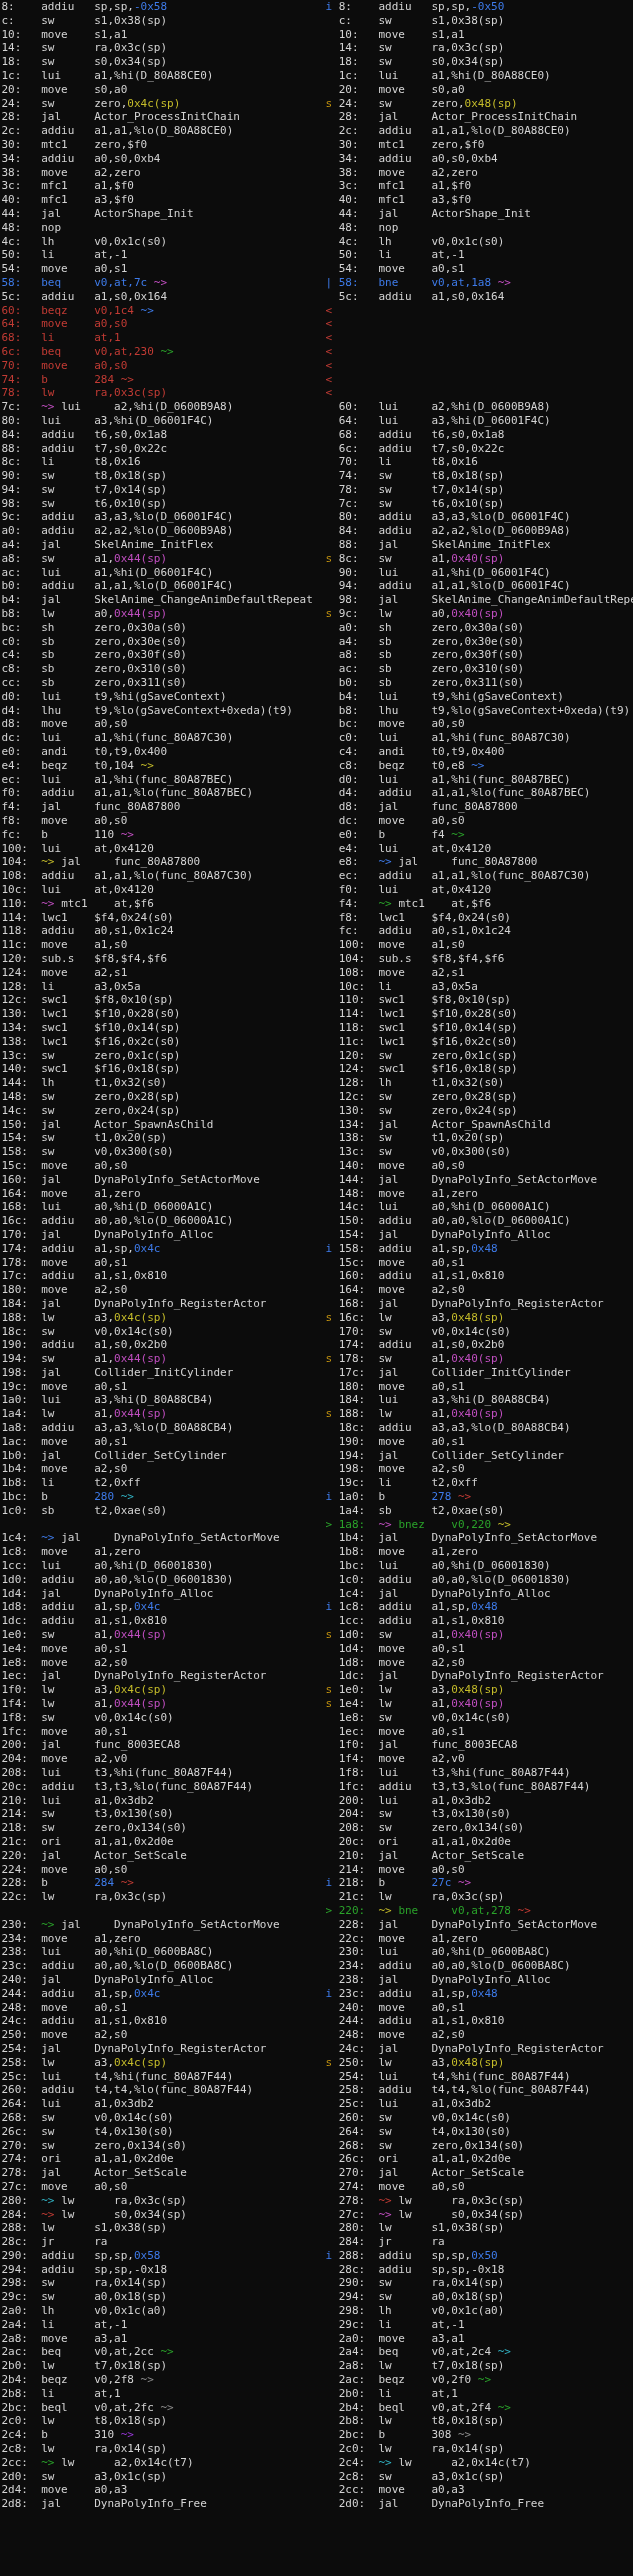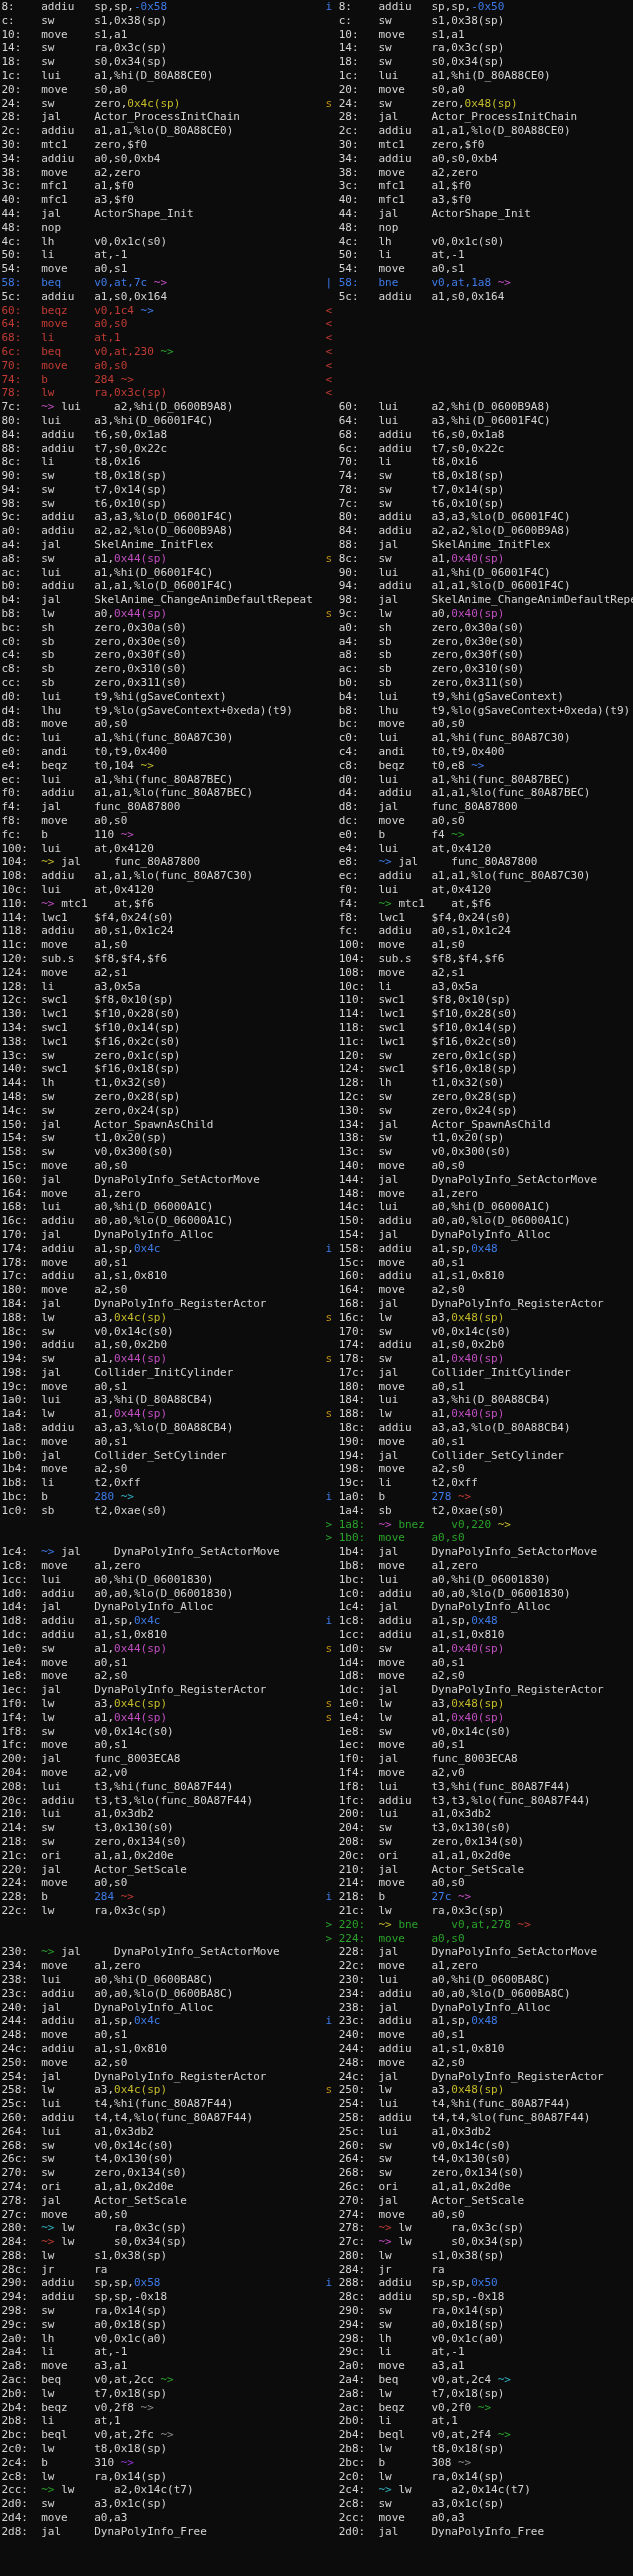--- a/index.html
+++ b/index.html
@@ -120,21 +120,20 @@
     <div class="row"><div class="cell left"><span style="color: rgb(212, 212, 212);">1a0:  </span><span style="color: rgb(212, 212, 212);">lui     </span><span style="color: rgb(212, 212, 212);">a3,%hi(D_80A88CB4)</span></div><div class="cell right"><span style="color: rgb(212, 212, 212);">  </span><span style="color: rgb(212, 212, 212);">184:  </span><span style="color: rgb(212, 212, 212);">lui     </span><span style="color: rgb(212, 212, 212);">a3,%hi(D_80A88CB4)</span></div></div>
     <div class="row"><div class="cell left"><span style="color: rgb(212, 212, 212);">1a4:  </span><span style="color: rgb(212, 212, 212);">lw      </span><span style="color: rgb(212, 212, 212);">a1,</span><span style="color: rgb(194, 79, 194);">0x44(sp)</span></div><div class="cell right"><span style="color: rgb(194, 146, 15);">s </span><span style="color: rgb(212, 212, 212);">188:  </span><span style="color: rgb(212, 212, 212);">lw      </span><span style="color: rgb(212, 212, 212);">a1,</span><span style="color: rgb(194, 79, 194);">0x40(sp)</span></div></div>
     <div class="row"><div class="cell left"><span style="color: rgb(212, 212, 212);">1a8:  </span><span style="color: rgb(212, 212, 212);">addiu   </span><span style="color: rgb(212, 212, 212);">a3,a3,%lo(D_80A88CB4)</span></div><div class="cell right"><span style="color: rgb(212, 212, 212);">  </span><span style="color: rgb(212, 212, 212);">18c:  </span><span style="color: rgb(212, 212, 212);">addiu   </span><span style="color: rgb(212, 212, 212);">a3,a3,%lo(D_80A88CB4)</span></div></div>
     <div class="row"><div class="cell left"><span style="color: rgb(212, 212, 212);">1ac:  </span><span style="color: rgb(212, 212, 212);">move    </span><span style="color: rgb(212, 212, 212);">a0,s1</span></div><div class="cell right"><span style="color: rgb(212, 212, 212);">  </span><span style="color: rgb(212, 212, 212);">190:  </span><span style="color: rgb(212, 212, 212);">move    </span><span style="color: rgb(212, 212, 212);">a0,s1</span></div></div>
     <div class="row"><div class="cell left"><span style="color: rgb(212, 212, 212);">1b0:  </span><span style="color: rgb(212, 212, 212);">jal     </span><span style="color: rgb(212, 212, 212);">Collider_SetCylinder</span></div><div class="cell right"><span style="color: rgb(212, 212, 212);">  </span><span style="color: rgb(212, 212, 212);">194:  </span><span style="color: rgb(212, 212, 212);">jal     </span><span style="color: rgb(212, 212, 212);">Collider_SetCylinder</span></div></div>
     <div class="row"><div class="cell left"><span style="color: rgb(212, 212, 212);">1b4:  </span><span style="color: rgb(212, 212, 212);">move    </span><span style="color: rgb(212, 212, 212);">a2,s0</span></div><div class="cell right"><span style="color: rgb(212, 212, 212);">  </span><span style="color: rgb(212, 212, 212);">198:  </span><span style="color: rgb(212, 212, 212);">move    </span><span style="color: rgb(212, 212, 212);">a2,s0</span></div></div>
     <div class="row"><div class="cell left"><span style="color: rgb(212, 212, 212);">1b8:  </span><span style="color: rgb(212, 212, 212);">li      </span><span style="color: rgb(212, 212, 212);">t2,0xff</span></div><div class="cell right"><span style="color: rgb(212, 212, 212);">  </span><span style="color: rgb(212, 212, 212);">19c:  </span><span style="color: rgb(212, 212, 212);">li      </span><span style="color: rgb(212, 212, 212);">t2,0xff</span></div></div>
     <div class="row"><div class="cell left"><span style="color: rgb(212, 212, 212);">1bc:  </span><span style="color: rgb(212, 212, 212);">b       </span><span style="color: rgb(62, 123, 234);">280</span><span style="color: rgb(49, 179, 196);"> ~&gt;</span></div><div class="cell right"><span style="color: rgb(62, 123, 234);">i </span><span style="color: rgb(212, 212, 212);">1a0:  </span><span style="color: rgb(212, 212, 212);">b       </span><span style="color: rgb(62, 123, 234);">278</span><span style="color: rgb(194, 59, 52);"> ~&gt;</span></div></div>
     <div class="row"><div class="cell left"><span style="color: rgb(212, 212, 212);">1c0:  </span><span style="color: rgb(212, 212, 212);">sb      </span><span style="color: rgb(212, 212, 212);">t2,0xae(s0)</span></div><div class="cell right"><span style="color: rgb(212, 212, 212);">  </span><span style="color: rgb(212, 212, 212);">1a4:  </span><span style="color: rgb(212, 212, 212);">sb      </span><span style="color: rgb(212, 212, 212);">t2,0xae(s0)</span></div></div>
     <div class="row"><div class="cell left"></div><div class="cell right"><span style="color: rgb(42, 163, 42);">&gt; </span><span style="color: rgb(42, 163, 42);">1a8:  </span><span style="color: rgb(194, 79, 194);">~&gt; </span><span style="color: rgb(42, 163, 42);">bnez    </span><span style="color: rgb(42, 163, 42);">v0,220</span><span style="color: rgb(198, 189, 42);"> ~&gt;</span></div></div>
-    <div class="row"><div class="cell left"></div><div class="cell right"><span style="color: rgb(42, 163, 42);">&gt; </span><span style="color: rgb(42, 163, 42);">1b0:  </span><span style="color: rgb(42, 163, 42);">move    </span><span style="color: rgb(42, 163, 42);">a0,s0</span></div></div>
     <div class="row"><div class="cell left"><span style="color: rgb(212, 212, 212);">1c4:  </span><span style="color: rgb(62, 123, 234);">~&gt; </span><span style="color: rgb(212, 212, 212);">jal     </span><span style="color: rgb(212, 212, 212);">DynaPolyInfo_SetActorMove</span></div><div class="cell right"><span style="color: rgb(212, 212, 212);">  </span><span style="color: rgb(212, 212, 212);">1b4:  </span><span style="color: rgb(212, 212, 212);">jal     </span><span style="color: rgb(212, 212, 212);">DynaPolyInfo_SetActorMove</span></div></div>
     <div class="row"><div class="cell left"><span style="color: rgb(212, 212, 212);">1c8:  </span><span style="color: rgb(212, 212, 212);">move    </span><span style="color: rgb(212, 212, 212);">a1,zero</span></div><div class="cell right"><span style="color: rgb(212, 212, 212);">  </span><span style="color: rgb(212, 212, 212);">1b8:  </span><span style="color: rgb(212, 212, 212);">move    </span><span style="color: rgb(212, 212, 212);">a1,zero</span></div></div>
     <div class="row"><div class="cell left"><span style="color: rgb(212, 212, 212);">1cc:  </span><span style="color: rgb(212, 212, 212);">lui     </span><span style="color: rgb(212, 212, 212);">a0,%hi(D_06001830)</span></div><div class="cell right"><span style="color: rgb(212, 212, 212);">  </span><span style="color: rgb(212, 212, 212);">1bc:  </span><span style="color: rgb(212, 212, 212);">lui     </span><span style="color: rgb(212, 212, 212);">a0,%hi(D_06001830)</span></div></div>
     <div class="row"><div class="cell left"><span style="color: rgb(212, 212, 212);">1d0:  </span><span style="color: rgb(212, 212, 212);">addiu   </span><span style="color: rgb(212, 212, 212);">a0,a0,%lo(D_06001830)</span></div><div class="cell right"><span style="color: rgb(212, 212, 212);">  </span><span style="color: rgb(212, 212, 212);">1c0:  </span><span style="color: rgb(212, 212, 212);">addiu   </span><span style="color: rgb(212, 212, 212);">a0,a0,%lo(D_06001830)</span></div></div>
     <div class="row"><div class="cell left"><span style="color: rgb(212, 212, 212);">1d4:  </span><span style="color: rgb(212, 212, 212);">jal     </span><span style="color: rgb(212, 212, 212);">DynaPolyInfo_Alloc</span></div><div class="cell right"><span style="color: rgb(212, 212, 212);">  </span><span style="color: rgb(212, 212, 212);">1c4:  </span><span style="color: rgb(212, 212, 212);">jal     </span><span style="color: rgb(212, 212, 212);">DynaPolyInfo_Alloc</span></div></div>
     <div class="row"><div class="cell left"><span style="color: rgb(212, 212, 212);">1d8:  </span><span style="color: rgb(212, 212, 212);">addiu   </span><span style="color: rgb(212, 212, 212);">a1,sp,</span><span style="color: rgb(62, 123, 234);">0x4c</span></div><div class="cell right"><span style="color: rgb(62, 123, 234);">i </span><span style="color: rgb(212, 212, 212);">1c8:  </span><span style="color: rgb(212, 212, 212);">addiu   </span><span style="color: rgb(212, 212, 212);">a1,sp,</span><span style="color: rgb(62, 123, 234);">0x48</span></div></div>
     <div class="row"><div class="cell left"><span style="color: rgb(212, 212, 212);">1dc:  </span><span style="color: rgb(212, 212, 212);">addiu   </span><span style="color: rgb(212, 212, 212);">a1,s1,0x810</span></div><div class="cell right"><span style="color: rgb(212, 212, 212);">  </span><span style="color: rgb(212, 212, 212);">1cc:  </span><span style="color: rgb(212, 212, 212);">addiu   </span><span style="color: rgb(212, 212, 212);">a1,s1,0x810</span></div></div>
     <div class="row"><div class="cell left"><span style="color: rgb(212, 212, 212);">1e0:  </span><span style="color: rgb(212, 212, 212);">sw      </span><span style="color: rgb(212, 212, 212);">a1,</span><span style="color: rgb(194, 79, 194);">0x44(sp)</span></div><div class="cell right"><span style="color: rgb(194, 146, 15);">s </span><span style="color: rgb(212, 212, 212);">1d0:  </span><span style="color: rgb(212, 212, 212);">sw      </span><span style="color: rgb(212, 212, 212);">a1,</span><span style="color: rgb(194, 79, 194);">0x40(sp)</span></div></div>
     <div class="row"><div class="cell left"><span style="color: rgb(212, 212, 212);">1e4:  </span><span style="color: rgb(212, 212, 212);">move    </span><span style="color: rgb(212, 212, 212);">a0,s1</span></div><div class="cell right"><span style="color: rgb(212, 212, 212);">  </span><span style="color: rgb(212, 212, 212);">1d4:  </span><span style="color: rgb(212, 212, 212);">move    </span><span style="color: rgb(212, 212, 212);">a0,s1</span></div></div>
     <div class="row"><div class="cell left"><span style="color: rgb(212, 212, 212);">1e8:  </span><span style="color: rgb(212, 212, 212);">move    </span><span style="color: rgb(212, 212, 212);">a2,s0</span></div><div class="cell right"><span style="color: rgb(212, 212, 212);">  </span><span style="color: rgb(212, 212, 212);">1d8:  </span><span style="color: rgb(212, 212, 212);">move    </span><span style="color: rgb(212, 212, 212);">a2,s0</span></div></div>
@@ -149,21 +148,20 @@
     <div class="row"><div class="cell left"><span style="color: rgb(212, 212, 212);">20c:  </span><span style="color: rgb(212, 212, 212);">addiu   </span><span style="color: rgb(212, 212, 212);">t3,t3,%lo(func_80A87F44)</span></div><div class="cell right"><span style="color: rgb(212, 212, 212);">  </span><span style="color: rgb(212, 212, 212);">1fc:  </span><span style="color: rgb(212, 212, 212);">addiu   </span><span style="color: rgb(212, 212, 212);">t3,t3,%lo(func_80A87F44)</span></div></div>
     <div class="row"><div class="cell left"><span style="color: rgb(212, 212, 212);">210:  </span><span style="color: rgb(212, 212, 212);">lui     </span><span style="color: rgb(212, 212, 212);">a1,0x3db2</span></div><div class="cell right"><span style="color: rgb(212, 212, 212);">  </span><span style="color: rgb(212, 212, 212);">200:  </span><span style="color: rgb(212, 212, 212);">lui     </span><span style="color: rgb(212, 212, 212);">a1,0x3db2</span></div></div>
     <div class="row"><div class="cell left"><span style="color: rgb(212, 212, 212);">214:  </span><span style="color: rgb(212, 212, 212);">sw      </span><span style="color: rgb(212, 212, 212);">t3,0x130(s0)</span></div><div class="cell right"><span style="color: rgb(212, 212, 212);">  </span><span style="color: rgb(212, 212, 212);">204:  </span><span style="color: rgb(212, 212, 212);">sw      </span><span style="color: rgb(212, 212, 212);">t3,0x130(s0)</span></div></div>
     <div class="row"><div class="cell left"><span style="color: rgb(212, 212, 212);">218:  </span><span style="color: rgb(212, 212, 212);">sw      </span><span style="color: rgb(212, 212, 212);">zero,0x134(s0)</span></div><div class="cell right"><span style="color: rgb(212, 212, 212);">  </span><span style="color: rgb(212, 212, 212);">208:  </span><span style="color: rgb(212, 212, 212);">sw      </span><span style="color: rgb(212, 212, 212);">zero,0x134(s0)</span></div></div>
     <div class="row"><div class="cell left"><span style="color: rgb(212, 212, 212);">21c:  </span><span style="color: rgb(212, 212, 212);">ori     </span><span style="color: rgb(212, 212, 212);">a1,a1,0x2d0e</span></div><div class="cell right"><span style="color: rgb(212, 212, 212);">  </span><span style="color: rgb(212, 212, 212);">20c:  </span><span style="color: rgb(212, 212, 212);">ori     </span><span style="color: rgb(212, 212, 212);">a1,a1,0x2d0e</span></div></div>
     <div class="row"><div class="cell left"><span style="color: rgb(212, 212, 212);">220:  </span><span style="color: rgb(212, 212, 212);">jal     </span><span style="color: rgb(212, 212, 212);">Actor_SetScale</span></div><div class="cell right"><span style="color: rgb(212, 212, 212);">  </span><span style="color: rgb(212, 212, 212);">210:  </span><span style="color: rgb(212, 212, 212);">jal     </span><span style="color: rgb(212, 212, 212);">Actor_SetScale</span></div></div>
     <div class="row"><div class="cell left"><span style="color: rgb(212, 212, 212);">224:  </span><span style="color: rgb(212, 212, 212);">move    </span><span style="color: rgb(212, 212, 212);">a0,s0</span></div><div class="cell right"><span style="color: rgb(212, 212, 212);">  </span><span style="color: rgb(212, 212, 212);">214:  </span><span style="color: rgb(212, 212, 212);">move    </span><span style="color: rgb(212, 212, 212);">a0,s0</span></div></div>
     <div class="row"><div class="cell left"><span style="color: rgb(212, 212, 212);">228:  </span><span style="color: rgb(212, 212, 212);">b       </span><span style="color: rgb(62, 123, 234);">284</span><span style="color: rgb(194, 59, 52);"> ~&gt;</span></div><div class="cell right"><span style="color: rgb(62, 123, 234);">i </span><span style="color: rgb(212, 212, 212);">218:  </span><span style="color: rgb(212, 212, 212);">b       </span><span style="color: rgb(62, 123, 234);">27c</span><span style="color: rgb(194, 79, 194);"> ~&gt;</span></div></div>
     <div class="row"><div class="cell left"><span style="color: rgb(212, 212, 212);">22c:  </span><span style="color: rgb(212, 212, 212);">lw      </span><span style="color: rgb(212, 212, 212);">ra,0x3c(sp)</span></div><div class="cell right"><span style="color: rgb(212, 212, 212);">  </span><span style="color: rgb(212, 212, 212);">21c:  </span><span style="color: rgb(212, 212, 212);">lw      </span><span style="color: rgb(212, 212, 212);">ra,0x3c(sp)</span></div></div>
     <div class="row"><div class="cell left"></div><div class="cell right"><span style="color: rgb(42, 163, 42);">&gt; </span><span style="color: rgb(42, 163, 42);">220:  </span><span style="color: rgb(198, 189, 42);">~&gt; </span><span style="color: rgb(42, 163, 42);">bne     </span><span style="color: rgb(42, 163, 42);">v0,at,278</span><span style="color: rgb(194, 59, 52);"> ~&gt;</span></div></div>
-    <div class="row"><div class="cell left"></div><div class="cell right"><span style="color: rgb(42, 163, 42);">&gt; </span><span style="color: rgb(42, 163, 42);">224:  </span><span style="color: rgb(42, 163, 42);">move    </span><span style="color: rgb(42, 163, 42);">a0,s0</span></div></div>
     <div class="row"><div class="cell left"><span style="color: rgb(212, 212, 212);">230:  </span><span style="color: rgb(42, 163, 42);">~&gt; </span><span style="color: rgb(212, 212, 212);">jal     </span><span style="color: rgb(212, 212, 212);">DynaPolyInfo_SetActorMove</span></div><div class="cell right"><span style="color: rgb(212, 212, 212);">  </span><span style="color: rgb(212, 212, 212);">228:  </span><span style="color: rgb(212, 212, 212);">jal     </span><span style="color: rgb(212, 212, 212);">DynaPolyInfo_SetActorMove</span></div></div>
     <div class="row"><div class="cell left"><span style="color: rgb(212, 212, 212);">234:  </span><span style="color: rgb(212, 212, 212);">move    </span><span style="color: rgb(212, 212, 212);">a1,zero</span></div><div class="cell right"><span style="color: rgb(212, 212, 212);">  </span><span style="color: rgb(212, 212, 212);">22c:  </span><span style="color: rgb(212, 212, 212);">move    </span><span style="color: rgb(212, 212, 212);">a1,zero</span></div></div>
     <div class="row"><div class="cell left"><span style="color: rgb(212, 212, 212);">238:  </span><span style="color: rgb(212, 212, 212);">lui     </span><span style="color: rgb(212, 212, 212);">a0,%hi(D_0600BA8C)</span></div><div class="cell right"><span style="color: rgb(212, 212, 212);">  </span><span style="color: rgb(212, 212, 212);">230:  </span><span style="color: rgb(212, 212, 212);">lui     </span><span style="color: rgb(212, 212, 212);">a0,%hi(D_0600BA8C)</span></div></div>
     <div class="row"><div class="cell left"><span style="color: rgb(212, 212, 212);">23c:  </span><span style="color: rgb(212, 212, 212);">addiu   </span><span style="color: rgb(212, 212, 212);">a0,a0,%lo(D_0600BA8C)</span></div><div class="cell right"><span style="color: rgb(212, 212, 212);">  </span><span style="color: rgb(212, 212, 212);">234:  </span><span style="color: rgb(212, 212, 212);">addiu   </span><span style="color: rgb(212, 212, 212);">a0,a0,%lo(D_0600BA8C)</span></div></div>
     <div class="row"><div class="cell left"><span style="color: rgb(212, 212, 212);">240:  </span><span style="color: rgb(212, 212, 212);">jal     </span><span style="color: rgb(212, 212, 212);">DynaPolyInfo_Alloc</span></div><div class="cell right"><span style="color: rgb(212, 212, 212);">  </span><span style="color: rgb(212, 212, 212);">238:  </span><span style="color: rgb(212, 212, 212);">jal     </span><span style="color: rgb(212, 212, 212);">DynaPolyInfo_Alloc</span></div></div>
     <div class="row"><div class="cell left"><span style="color: rgb(212, 212, 212);">244:  </span><span style="color: rgb(212, 212, 212);">addiu   </span><span style="color: rgb(212, 212, 212);">a1,sp,</span><span style="color: rgb(62, 123, 234);">0x4c</span></div><div class="cell right"><span style="color: rgb(62, 123, 234);">i </span><span style="color: rgb(212, 212, 212);">23c:  </span><span style="color: rgb(212, 212, 212);">addiu   </span><span style="color: rgb(212, 212, 212);">a1,sp,</span><span style="color: rgb(62, 123, 234);">0x48</span></div></div>
     <div class="row"><div class="cell left"><span style="color: rgb(212, 212, 212);">248:  </span><span style="color: rgb(212, 212, 212);">move    </span><span style="color: rgb(212, 212, 212);">a0,s1</span></div><div class="cell right"><span style="color: rgb(212, 212, 212);">  </span><span style="color: rgb(212, 212, 212);">240:  </span><span style="color: rgb(212, 212, 212);">move    </span><span style="color: rgb(212, 212, 212);">a0,s1</span></div></div>
     <div class="row"><div class="cell left"><span style="color: rgb(212, 212, 212);">24c:  </span><span style="color: rgb(212, 212, 212);">addiu   </span><span style="color: rgb(212, 212, 212);">a1,s1,0x810</span></div><div class="cell right"><span style="color: rgb(212, 212, 212);">  </span><span style="color: rgb(212, 212, 212);">244:  </span><span style="color: rgb(212, 212, 212);">addiu   </span><span style="color: rgb(212, 212, 212);">a1,s1,0x810</span></div></div>
     <div class="row"><div class="cell left"><span style="color: rgb(212, 212, 212);">250:  </span><span style="color: rgb(212, 212, 212);">move    </span><span style="color: rgb(212, 212, 212);">a2,s0</span></div><div class="cell right"><span style="color: rgb(212, 212, 212);">  </span><span style="color: rgb(212, 212, 212);">248:  </span><span style="color: rgb(212, 212, 212);">move    </span><span style="color: rgb(212, 212, 212);">a2,s0</span></div></div>
     <div class="row"><div class="cell left"><span style="color: rgb(212, 212, 212);">254:  </span><span style="color: rgb(212, 212, 212);">jal     </span><span style="color: rgb(212, 212, 212);">DynaPolyInfo_RegisterActor</span></div><div class="cell right"><span style="color: rgb(212, 212, 212);">  </span><span style="color: rgb(212, 212, 212);">24c:  </span><span style="color: rgb(212, 212, 212);">jal     </span><span style="color: rgb(212, 212, 212);">DynaPolyInfo_RegisterActor</span></div></div>

